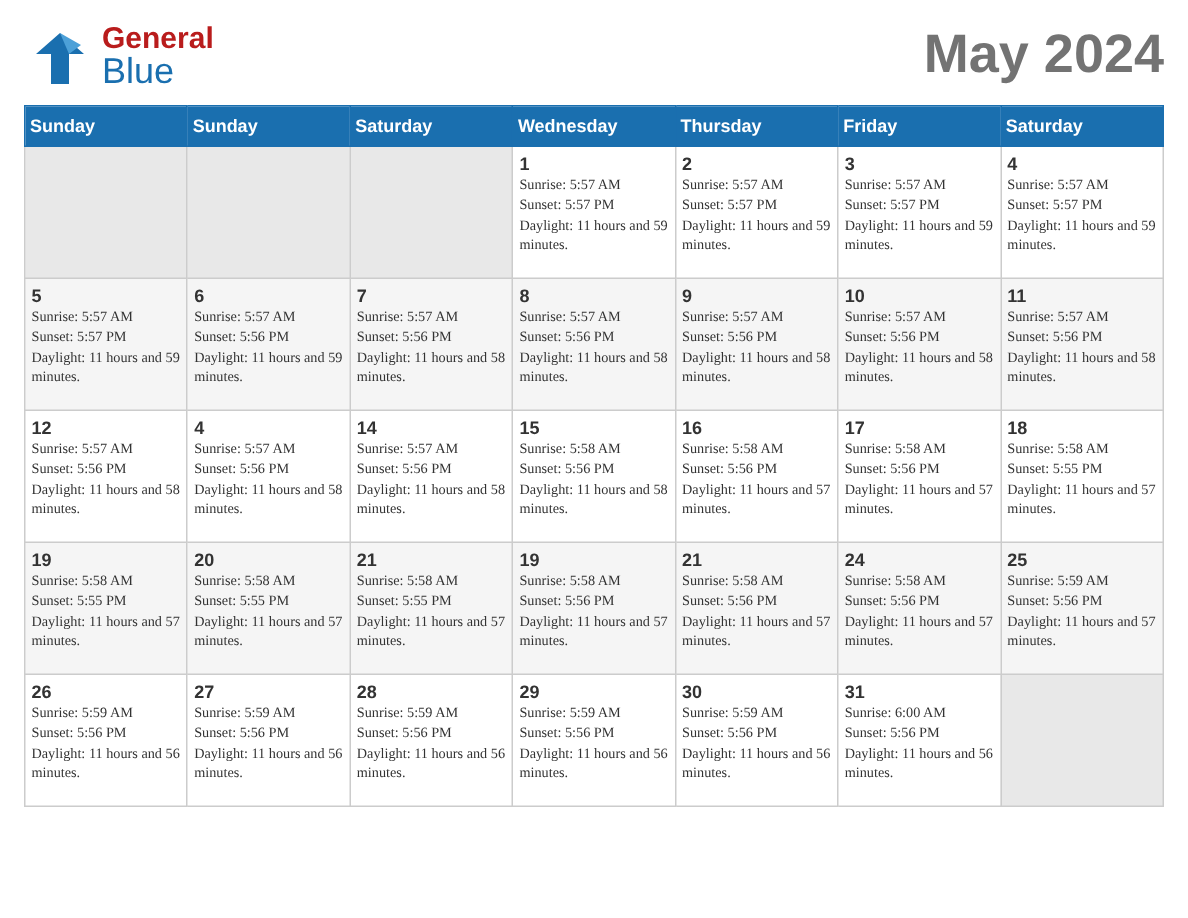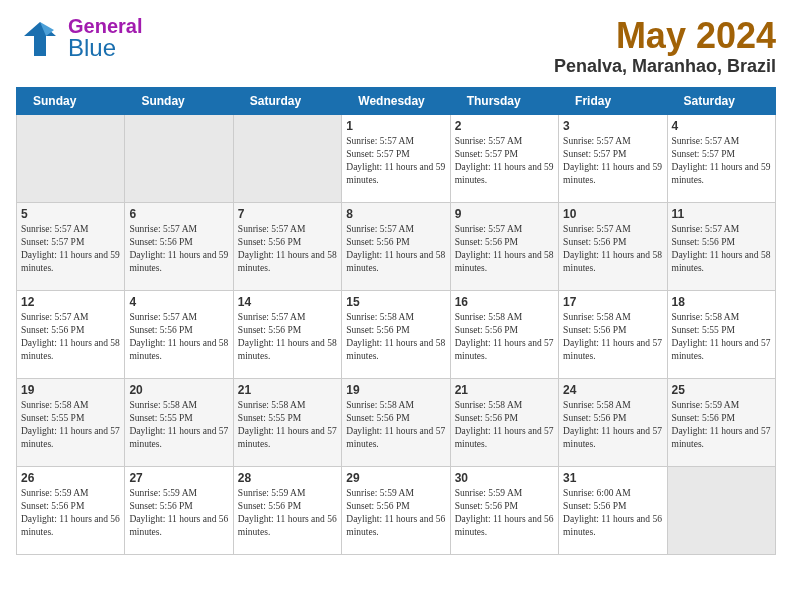--- a/index.html
+++ b/index.html
@@ -20,39 +20,39 @@
       display: flex;
       flex-direction: column;
       align-items: flex-start;
     }
     .title-block {
       text-align: right;
     }
     .month-title {
       font-size: 36px;
       font-weight: bold;
-      color: #a16207;
+      color: #737373;
       line-height: 1.1;
     }
     .location-title {
       font-size: 18px;
       color: #333;
       font-weight: bold;
     }
     table {
       width: 100%;
       border-collapse: collapse;
       table-layout: fixed;
     }
     thead th {
       background-color: #1a6faf;
       color: #fff;
       font-size: 12px;
       font-weight: bold;
-      padding: 6px 16px;
+      padding: 6px 3px;
       text-align: left;
       border: 1px solid #1a6faf;
     }
     tbody td {
       border: 1px solid #ccc;
       vertical-align: top;
       padding: 4px 4px;
       font-size: 10px;
       color: #333;
       height: 88px;
@@ -84,28 +84,27 @@
   <div class="logo">
     <div style="display:flex; align-items:center; gap:4px;">
       <div style="position:relative; width:48px; height:40px;">
         
         <svg width="48" height="40" viewBox="0 0 48 40">
           <polygon points="24,4 40,18 30,18 30,38 18,38 18,18 8,18" fill="#1a6faf"></polygon>
           <polygon points="24,4 38,12 30,18" fill="#4ca0d8"></polygon>
         </svg>
       </div>
       <div style="display:flex; flex-direction:column; line-height:1;">
-        <span style="font-size:20px; font-weight:bold; color:#a21caf;">General</span>
+        <span style="font-size:20px; font-weight:bold; color:#b91c1c;">General</span>
         <span style="font-size:24px; font-weight:normal; color:#1a6faf;">Blue</span>
       </div>
     </div>
   </div>
   <div class="title-block">
     <div class="month-title">May 2024</div>
-    <div class="location-title">Penalva, Maranhao, Brazil</div>
   </div>
 </div>
 
 <table>
   <thead>
     <tr>
     <th>Sunday</th>
         <th>Sunday</th>
         <th>Saturday</th>
         <th>Wednesday</th>

